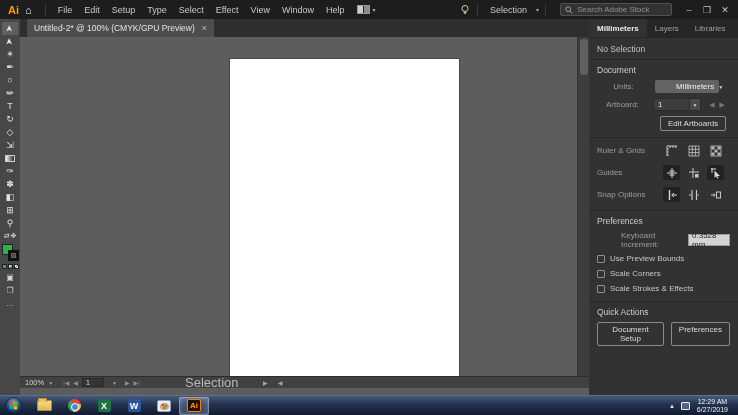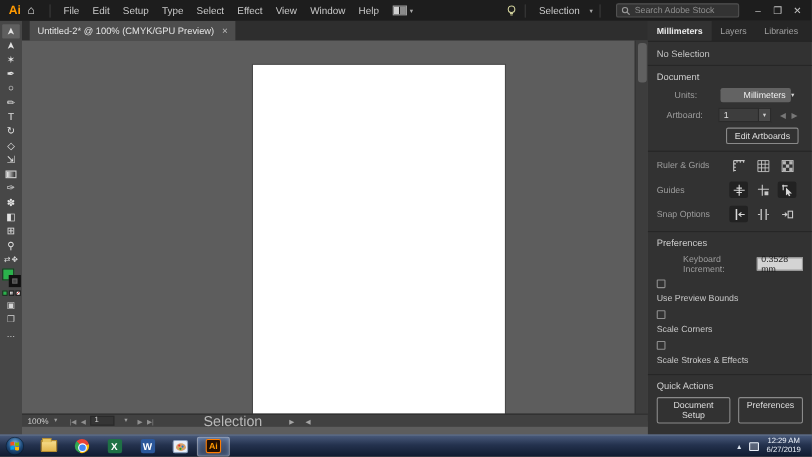--- a/index.html
+++ b/index.html
@@ -107,21 +107,21 @@
   .pbtn { border:1px solid #8a8a8a; border-radius:2px; color:#dedede; font-size:8px;
     padding:2px 7px; background:transparent; text-align:center; }
   .editab { margin-left:63px; display:inline-block; }
   .iconrow { display:flex; align-items:center; margin-bottom:7px; }
   .iconrow .rlabel { width:66px; color:#9d9d9d; font-size:8px; }
   .ibtns { display:flex; gap:5px; }
   .ibtn { width:17px; height:15px; display:flex; align-items:center; justify-content:center; border-radius:2px; }
   .ibtn.pressed { background:#222; }
   .kb-input { background:#d4d4d4; border:1px solid #9a9a9a; color:#1e1e1e; font-size:8px;
     height:12px; display:flex; align-items:center; padding:0 3px; }
-  .chkrow { display:flex; align-items:flex-start; gap:5px; margin-bottom:6px;flex-direction:column; }
+  .chkrow { display:flex; align-items:flex-end; gap:5px; margin-bottom:6px; }
   .chk { width:8px; height:8px; border:1px solid #8f8f8f; border-radius:1px; background:transparent; }
   .qbtns { display:flex; gap:7px; }
 
   
   .taskbar { position:absolute; left:0; bottom:0; width:738px; height:20px;
     background:linear-gradient(#48597a 0%, #24324e 45%, #101b30 100%);
     border-top:1px solid #5a6f94; display:flex; align-items:center; z-index:20; }
   .orb { margin:0 7px 0 5px; }
   .tb-app { width:30px; height:18px; display:flex; align-items:center; justify-content:center; border-radius:2px; }
   .tb-app.active { background:rgba(190,215,255,0.22); border:1px solid rgba(255,255,255,0.35);

